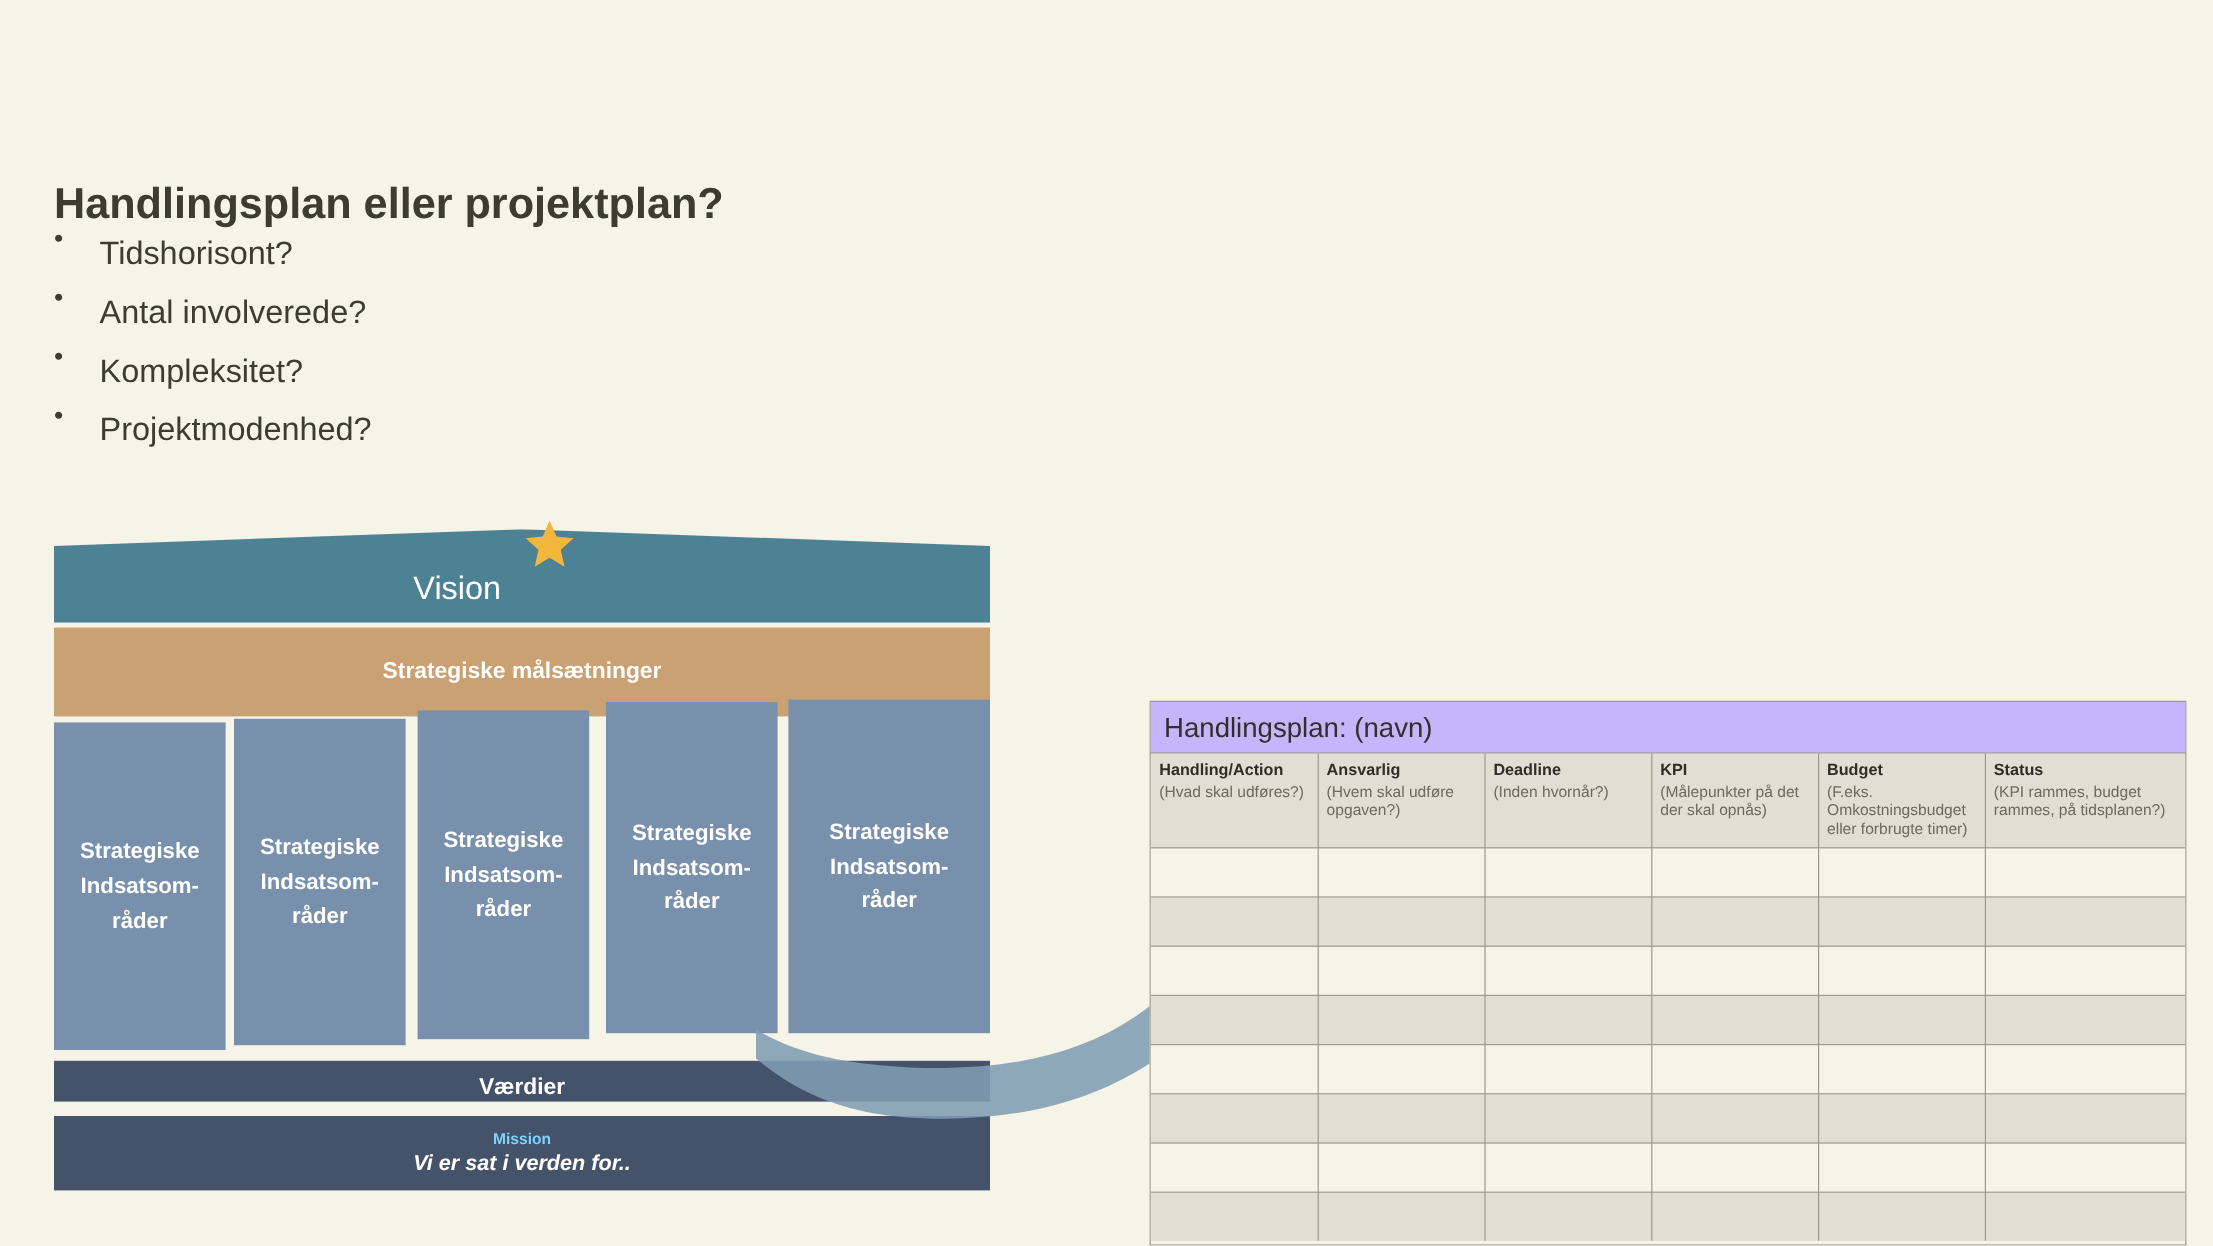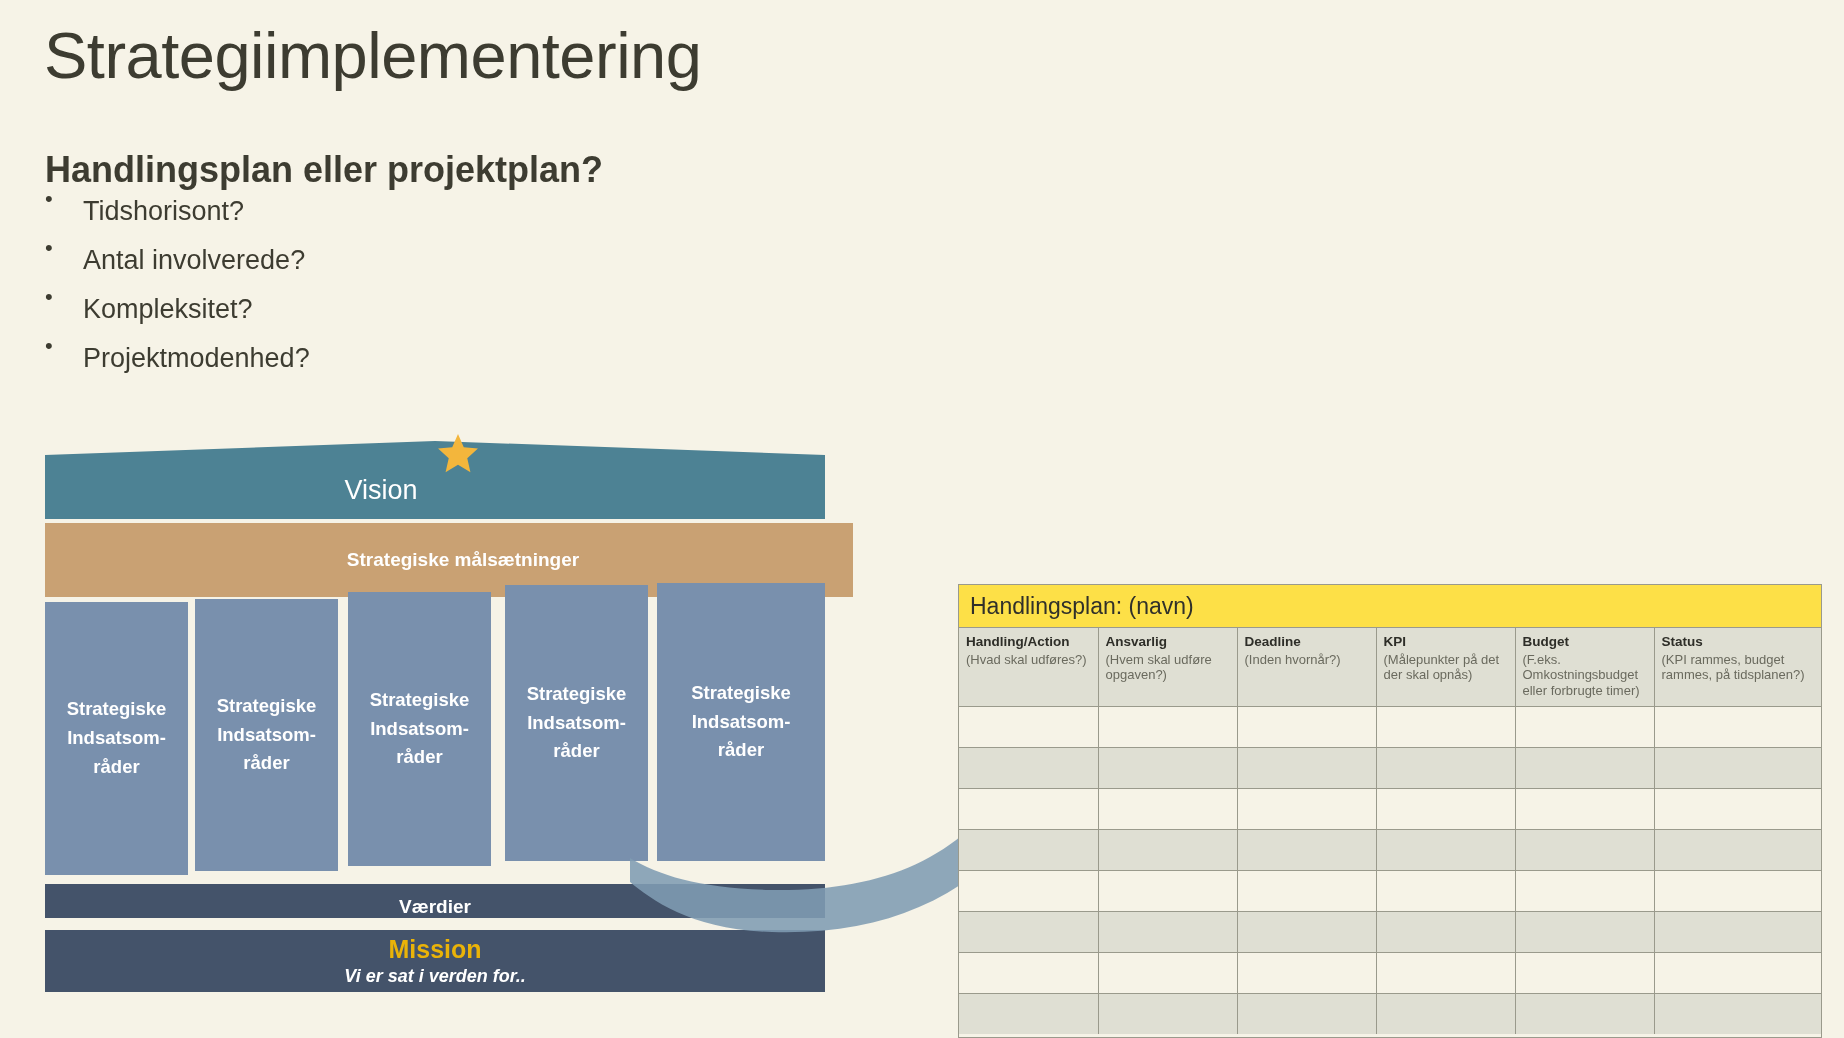--- a/index.html
+++ b/index.html
@@ -39,21 +39,21 @@
   #house{position:absolute;left:45px;top:441px;width:780px;height:595px;}
   .roofwrap{position:absolute;left:0;top:0;width:780px;height:78px;}
   .star{position:absolute;left:392px;top:-8px;width:42px;height:42px;z-index:4;}
   .visionlabel{
     position:absolute;left:0;top:34px;width:672px;text-align:center;
     color:#ffffff;font-size:27px;z-index:4;
   }
   .goalbar{
     position:absolute;left:0;top:82px;width:780px;height:74px;
     background:#c9a173;
-    display:flex;align-items:center;justify-content:center;padding-left:28px;
+    display:flex;align-items:center;justify-content:center;
   }
   .goalbar span{color:#ffffff;font-size:19px;font-weight:bold;}
 
   .pillars{position:absolute;left:0;top:158px;width:780px;height:275px;}
   .pillar{
     position:absolute;top:0;width:143px;height:274px;
     background:#7990ad;
     display:flex;align-items:center;justify-content:center;
     box-sizing:border-box;padding:0 8px;
   }
@@ -66,39 +66,39 @@
     position:absolute;left:0;top:443px;width:780px;height:34px;
     background:#44536a;display:flex;align-items:flex-end;justify-content:center;
   }
   .valuesbar span{color:#fff;font-size:19px;font-weight:bold;}
 
   .missionbar{
     position:absolute;left:0;top:489px;width:780px;height:62px;
     background:#44536a;
     display:flex;flex-direction:column;align-items:center;justify-content:center;
   }
-  .missionbar .m1{color:#eab308;font-size:25px;font-weight:bold;line-height:1.28;}
+  .missionbar .m1{color:#7dd3fc;font-size:13px;font-weight:bold;line-height:1.28;}
   .missionbar .m2{color:#fff;font-size:18px;font-weight:bold;font-style:italic;line-height:1.28;text-align:center;}
 
   
   #arrow{position:absolute;left:630px;top:740px;width:660px;height:300px;z-index:5;pointer-events:none;}
 
   
   #plan{
     position:absolute;left:958px;top:584px;width:864px;height:454px;
     border:1px solid #9a9a8c;box-sizing:border-box;
     background:#f6f3e7;
     z-index:6;
   }
   .plan-title{
     height:43px;display:flex;align-items:center;
     padding-left:11px;box-sizing:border-box;
     font-size:23px;color:#30302a;
     border-bottom:1px solid #9a9a8c;
-    background:#fde047;
+    background:#c4b5fd;
   }
   table.ptab{border-collapse:collapse;width:100%;table-layout:fixed;}
   table.ptab th{
     background:#dfdfd3;border-right:1px solid #9a9a8c;border-bottom:1px solid #9a9a8c;
     vertical-align:top;text-align:left;padding:5px 6px 7px 7px;
     font-weight:normal;
   }
   table.ptab th:last-child{border-right:none;}
   .th-main{display:block;font-size:13.5px;font-weight:bold;color:#2e2e28;line-height:1.3;}
   .th-sub{display:block;font-size:13px;color:#6a6a5e;line-height:1.22;margin-top:1px;}
@@ -108,21 +108,20 @@
   }
   table.ptab td:last-child{border-right:none;}
   table.ptab tr.alt td{background:#dfdfd3;}
   table.ptab tr:last-child td{border-bottom:none;}
 </style>
 </head>
 <body>
 
 <div id="slide">
 
-  <div class="title">Strategiimplementering</div>
   <div class="subtitle">Handlingsplan eller projektplan?</div>
 
   <div class="bullets">
     <div class="bullet">
       <span class="dot">•</span>
       <span class="btxt">Tidshorisont?</span>
     </div>
     <div class="bullet">
       <span class="dot">•</span>
       <span class="btxt">Antal involverede?</span>

